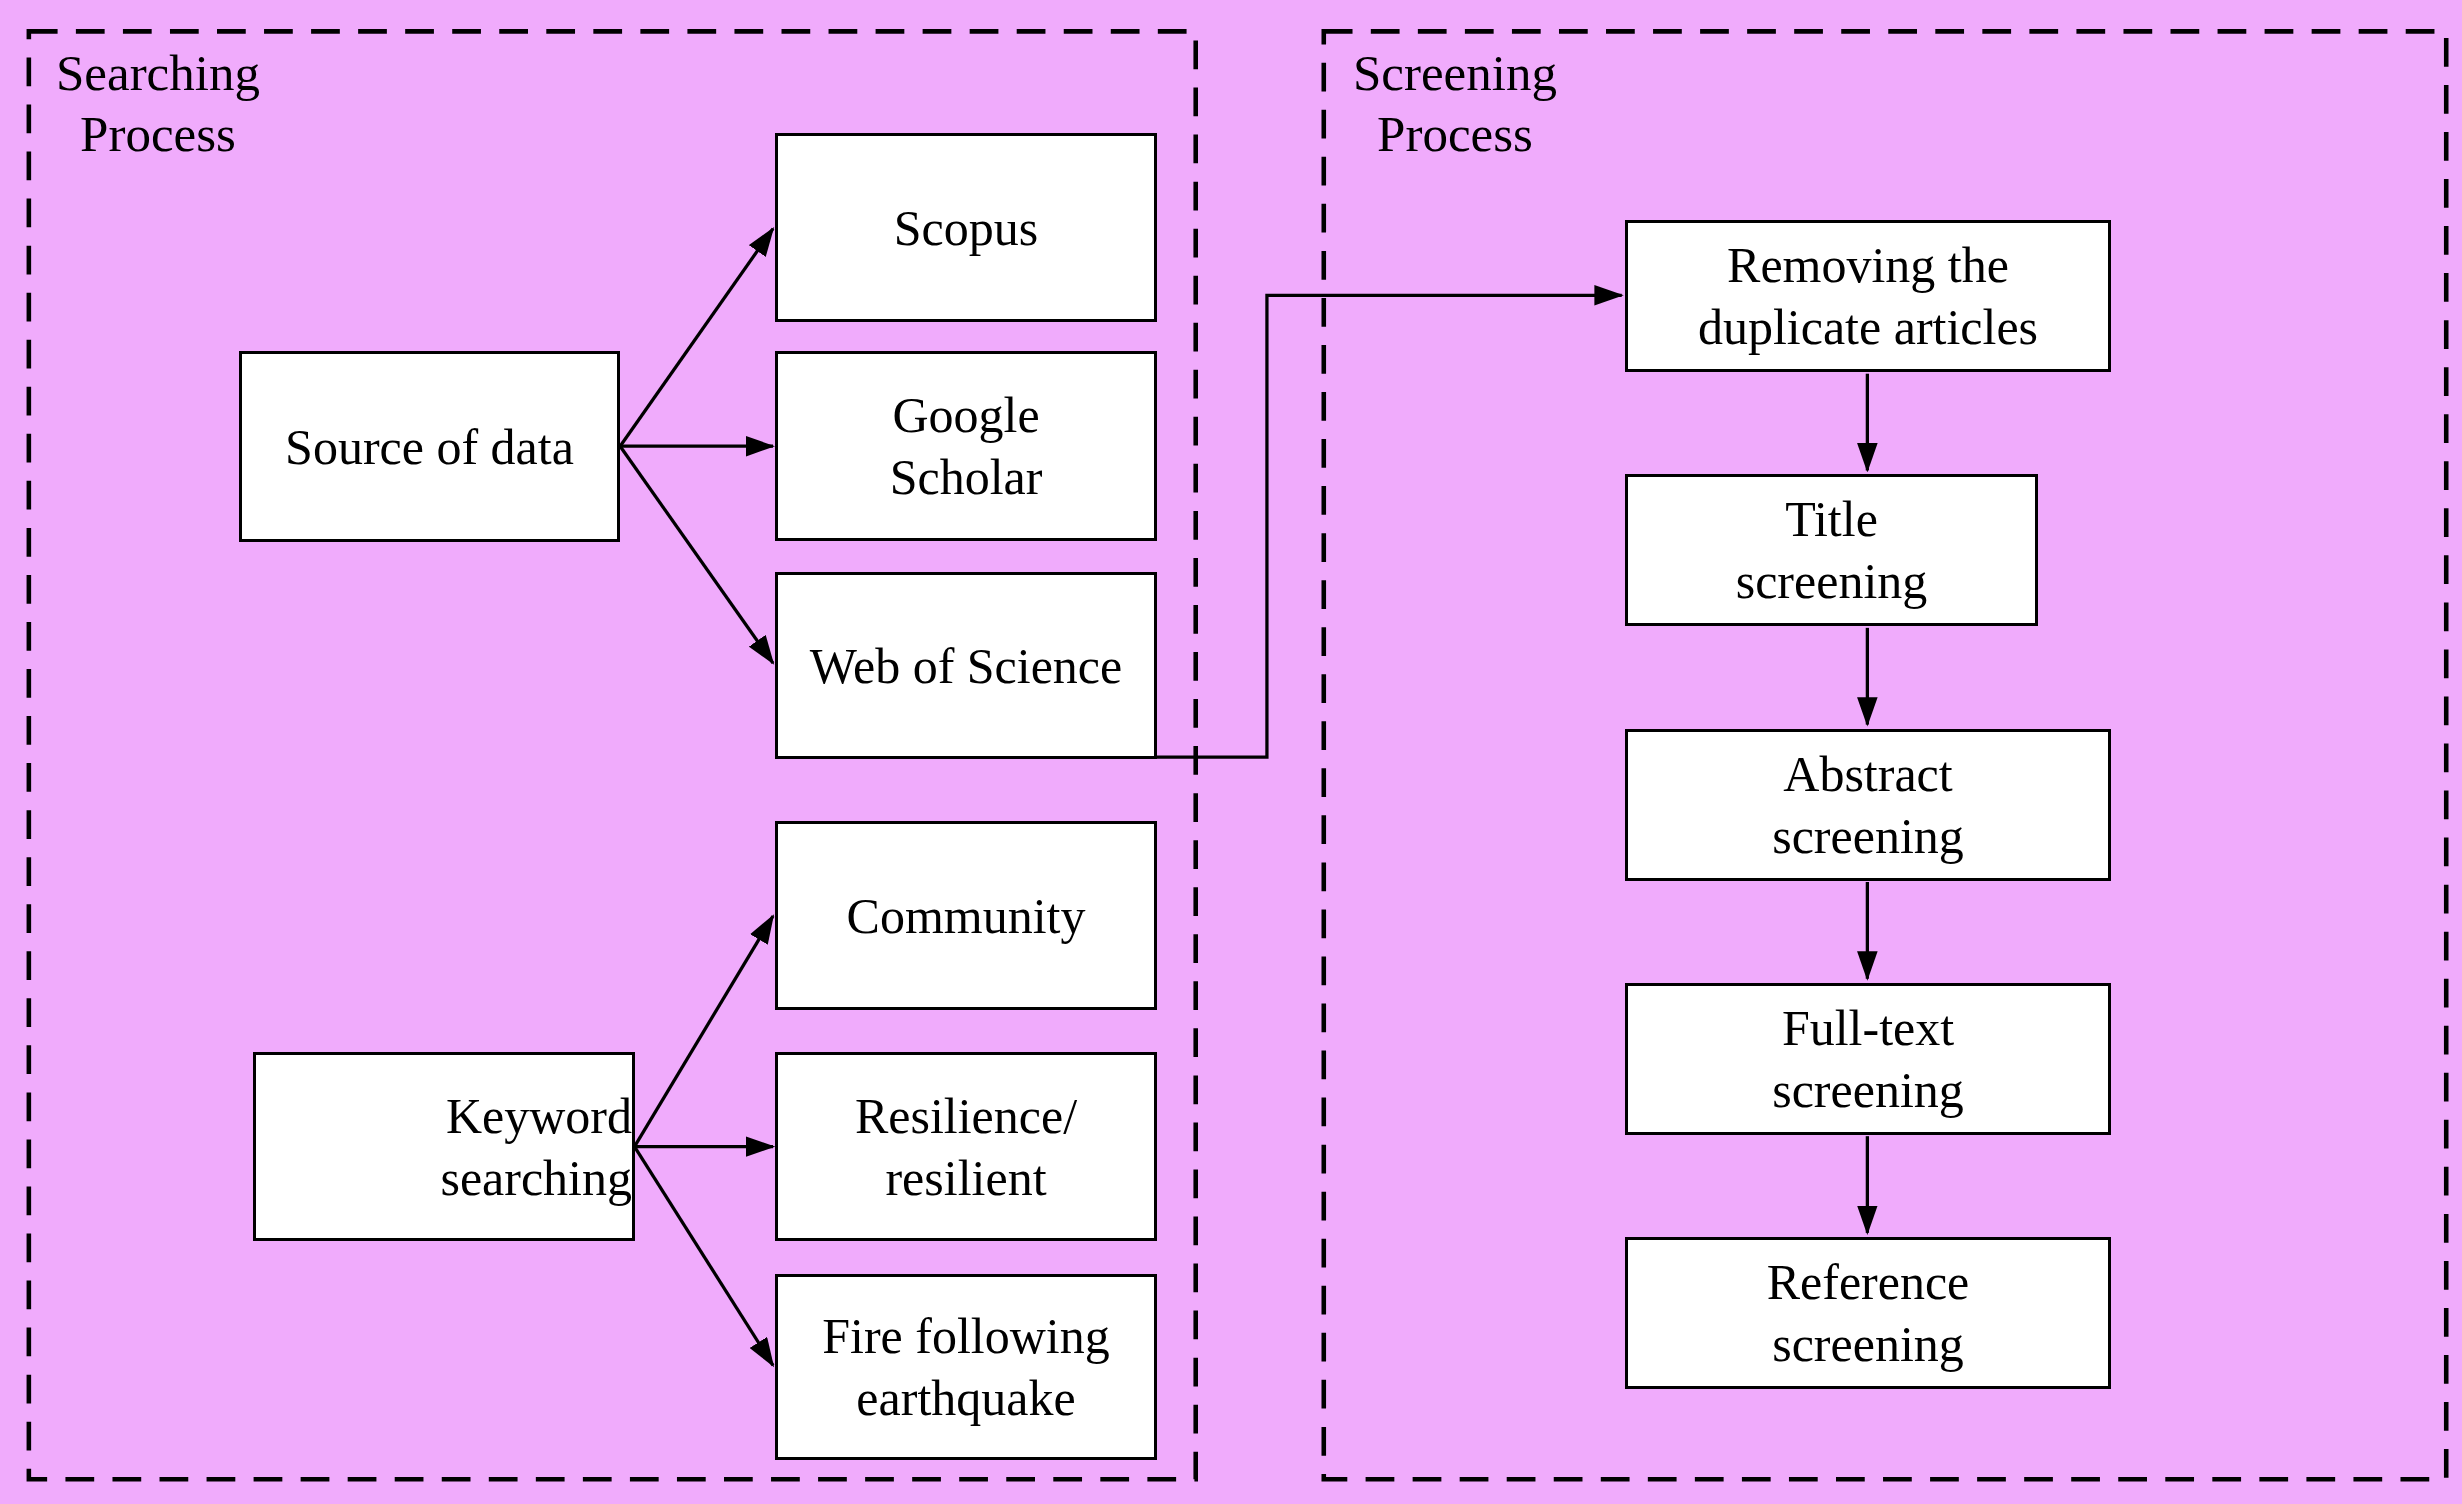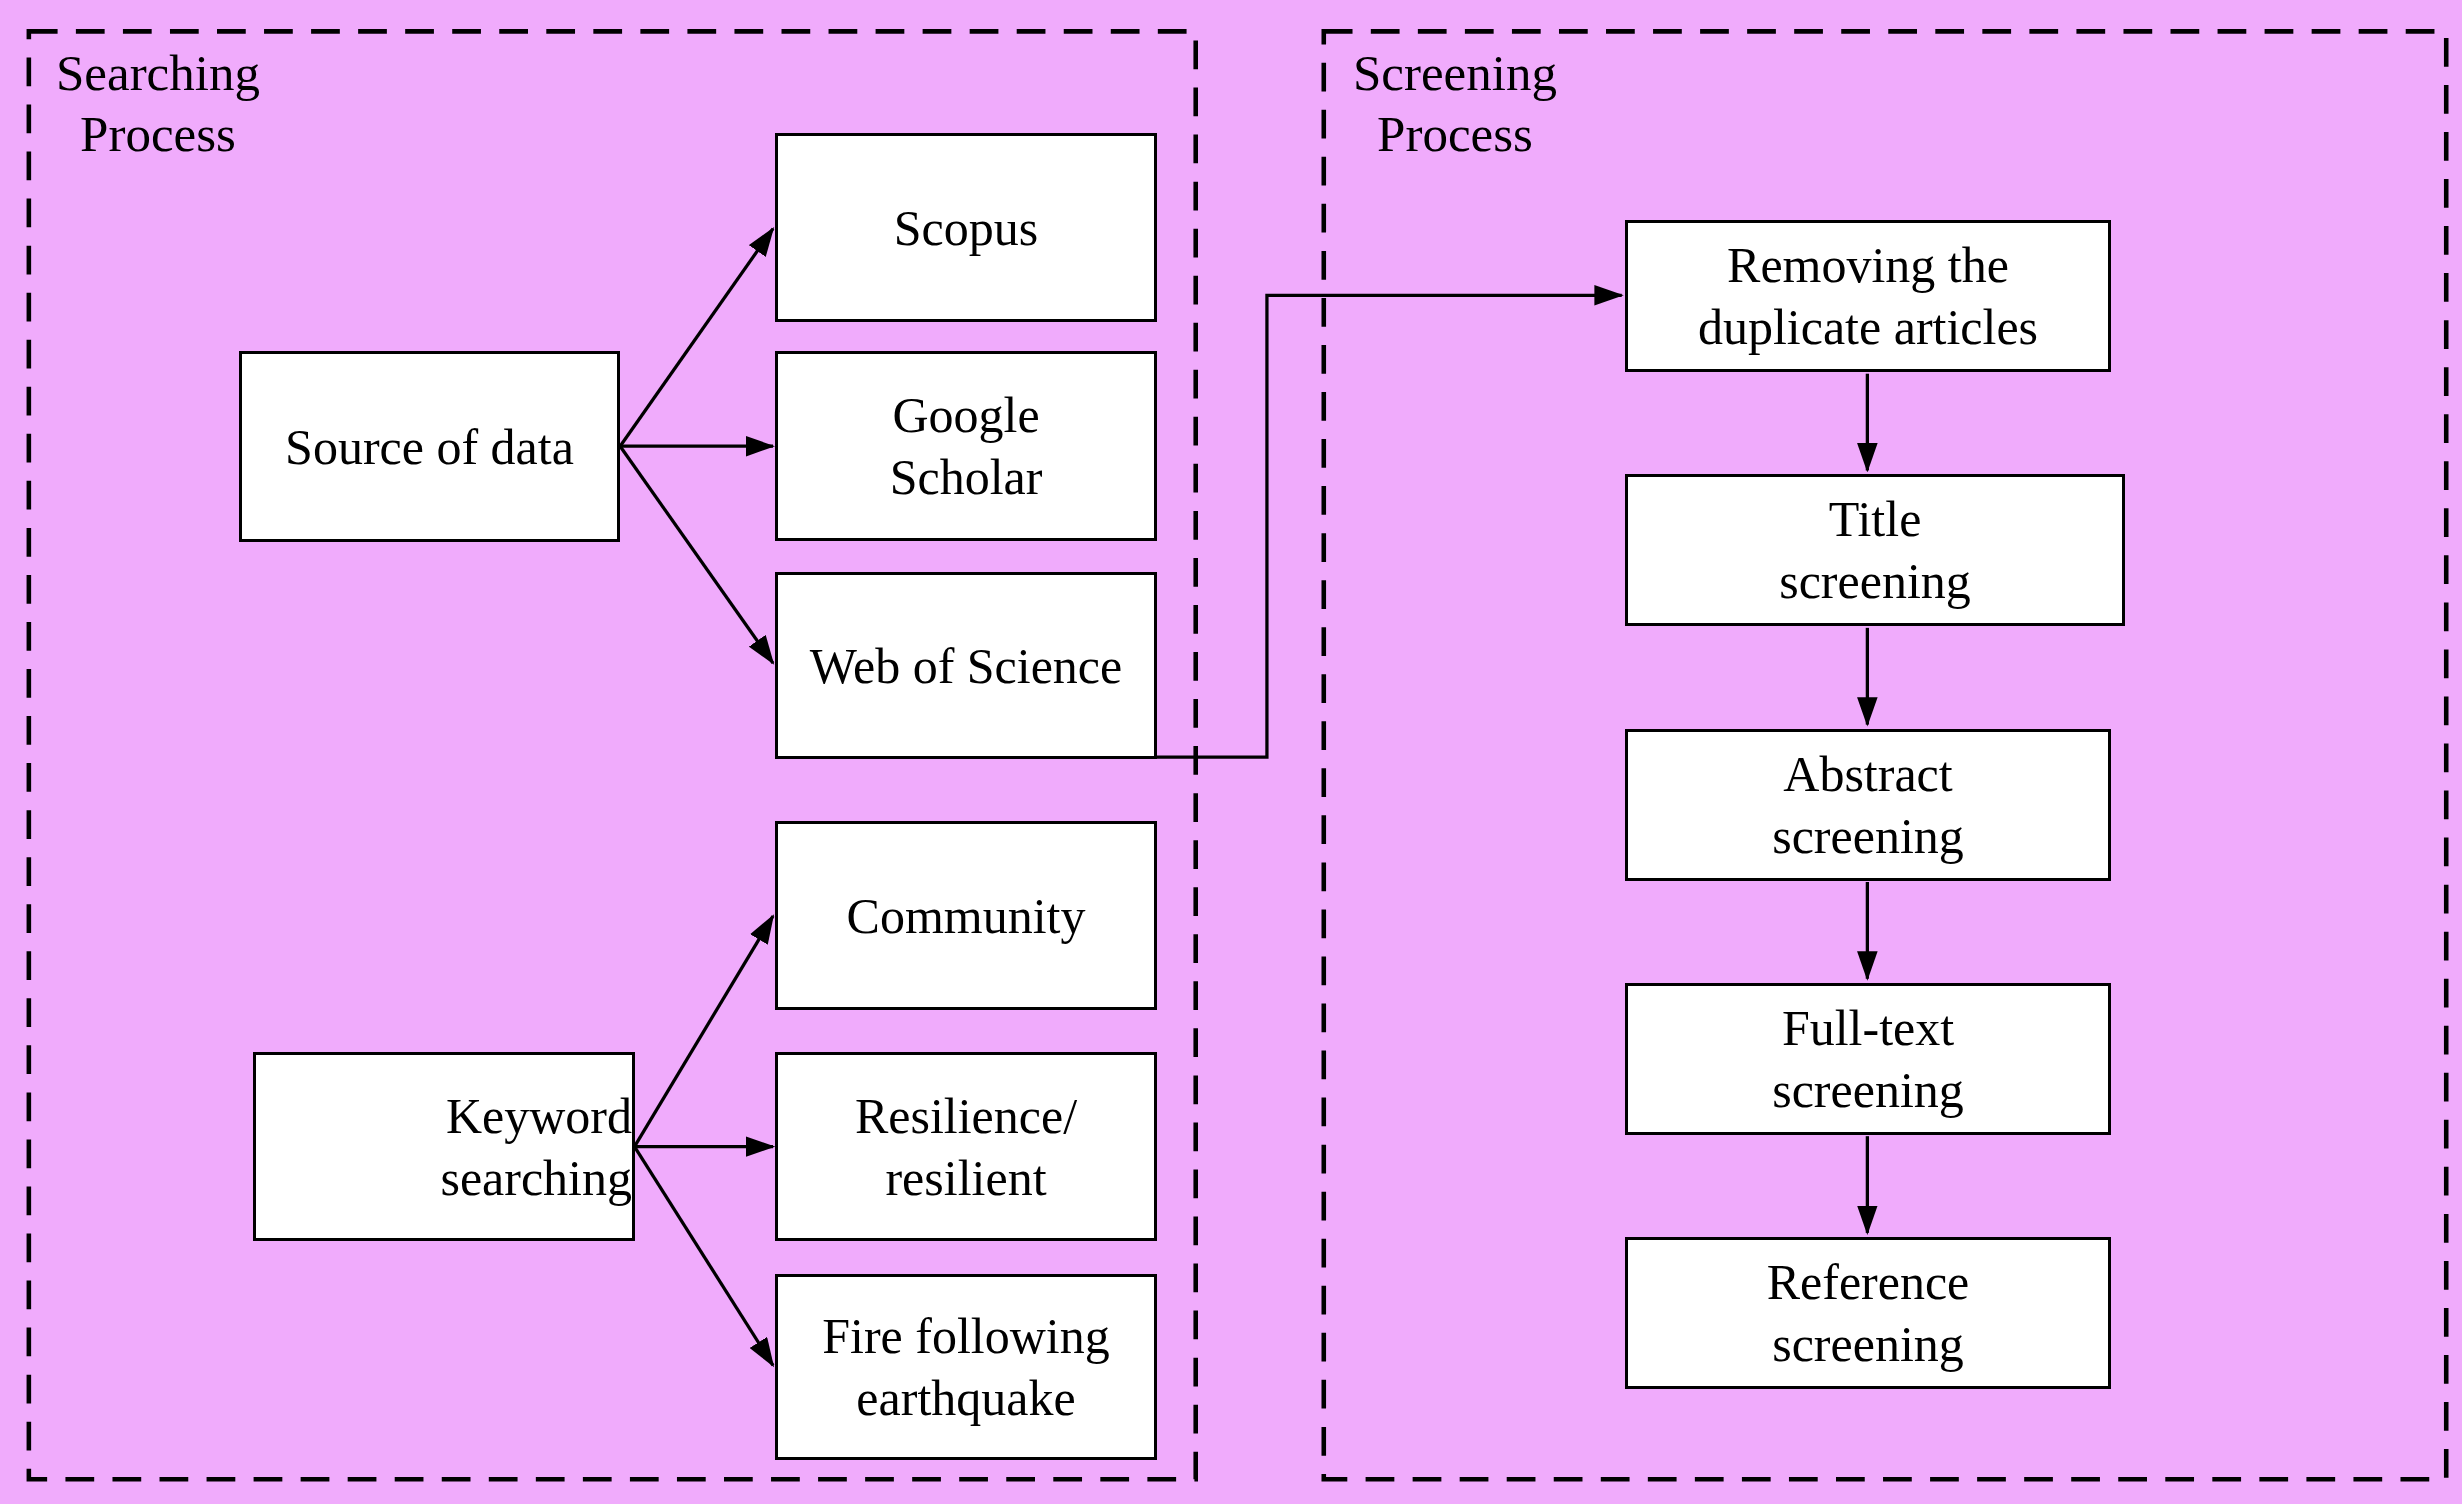--- a/index.html
+++ b/index.html
@@ -125,21 +125,21 @@
   <div class="box" style="left:1625px; top:220px; width:486px; height:152px;">
     <div class="line">Removing the</div>
     <div class="line">duplicate articles</div>
   </div>
 
   <div class="box" style="left:775px; top:1274px; width:382px; height:186px;">
     <div class="line">Fire following</div>
     <div class="line">earthquake</div>
   </div>
 
-  <div class="box" style="left:1625px; top:474px; width:500px; height:152px;">
+  <div class="box" style="left:1625px; top:474px; width:413px; height:152px;">
     <div class="line">Title</div>
     <div class="line">screening</div>
   </div>
 
   <div class="box" style="left:1625px; top:729px; width:486px; height:152px;">
     <div class="line">Abstract</div>
     <div class="line">screening</div>
   </div>
 
   <div class="box" style="left:1625px; top:983px; width:486px; height:152px;">

